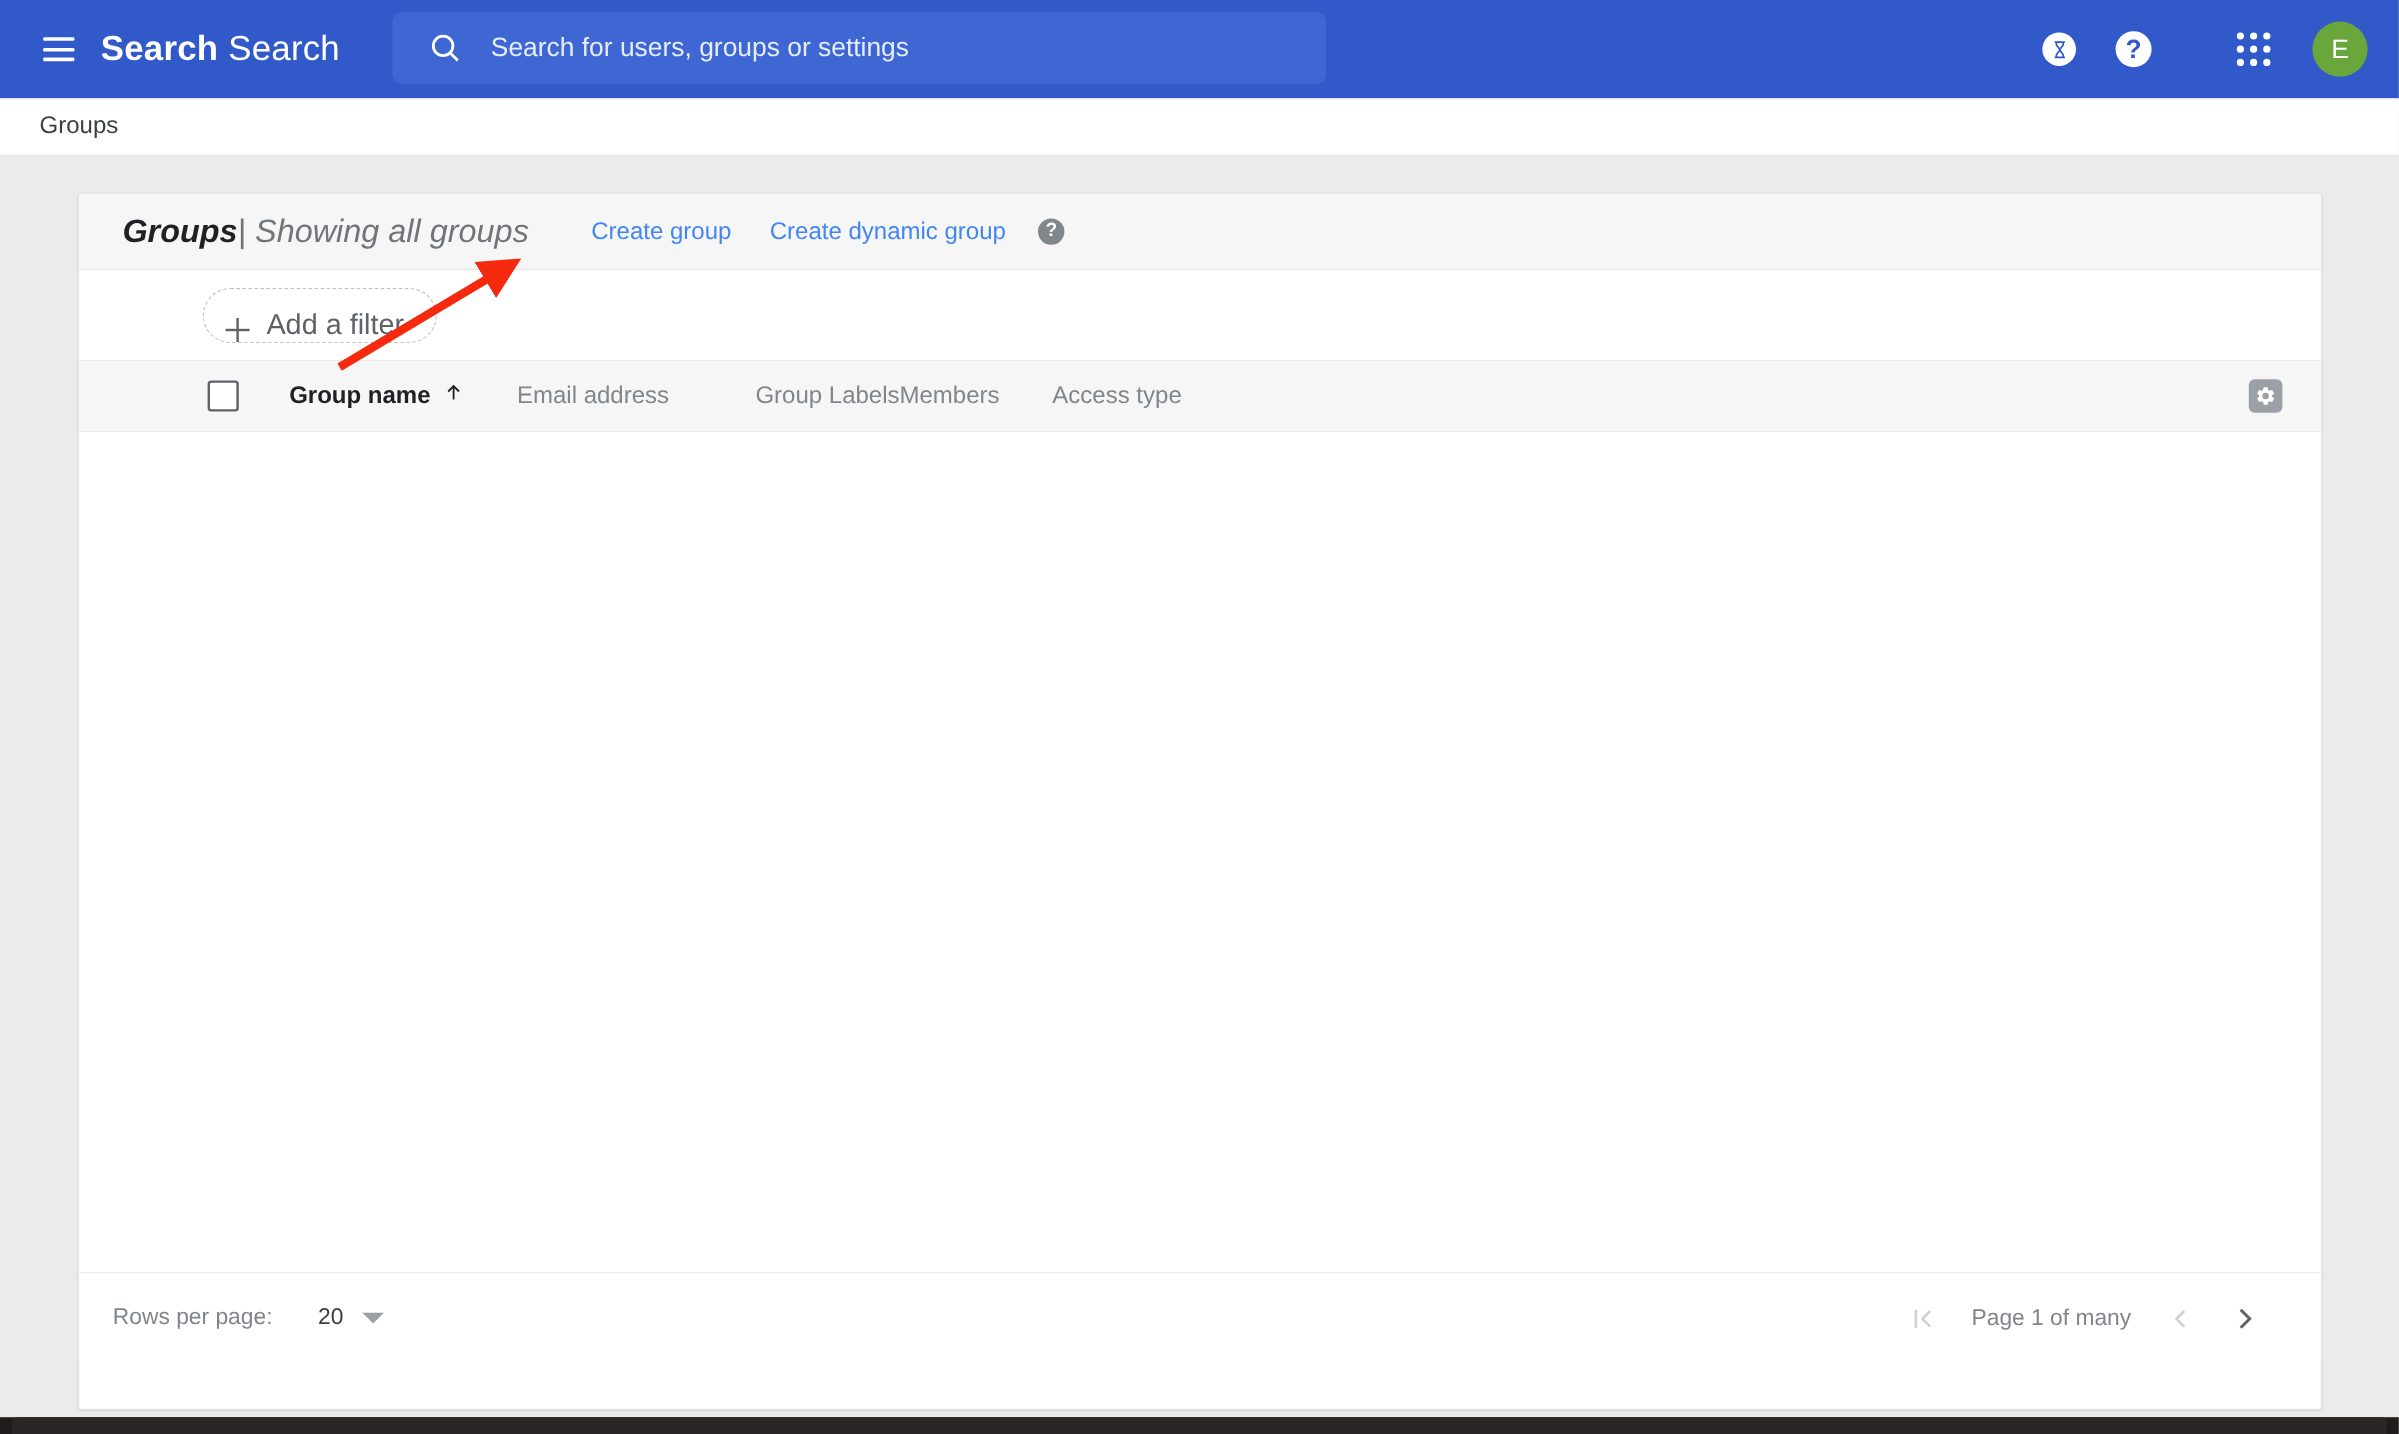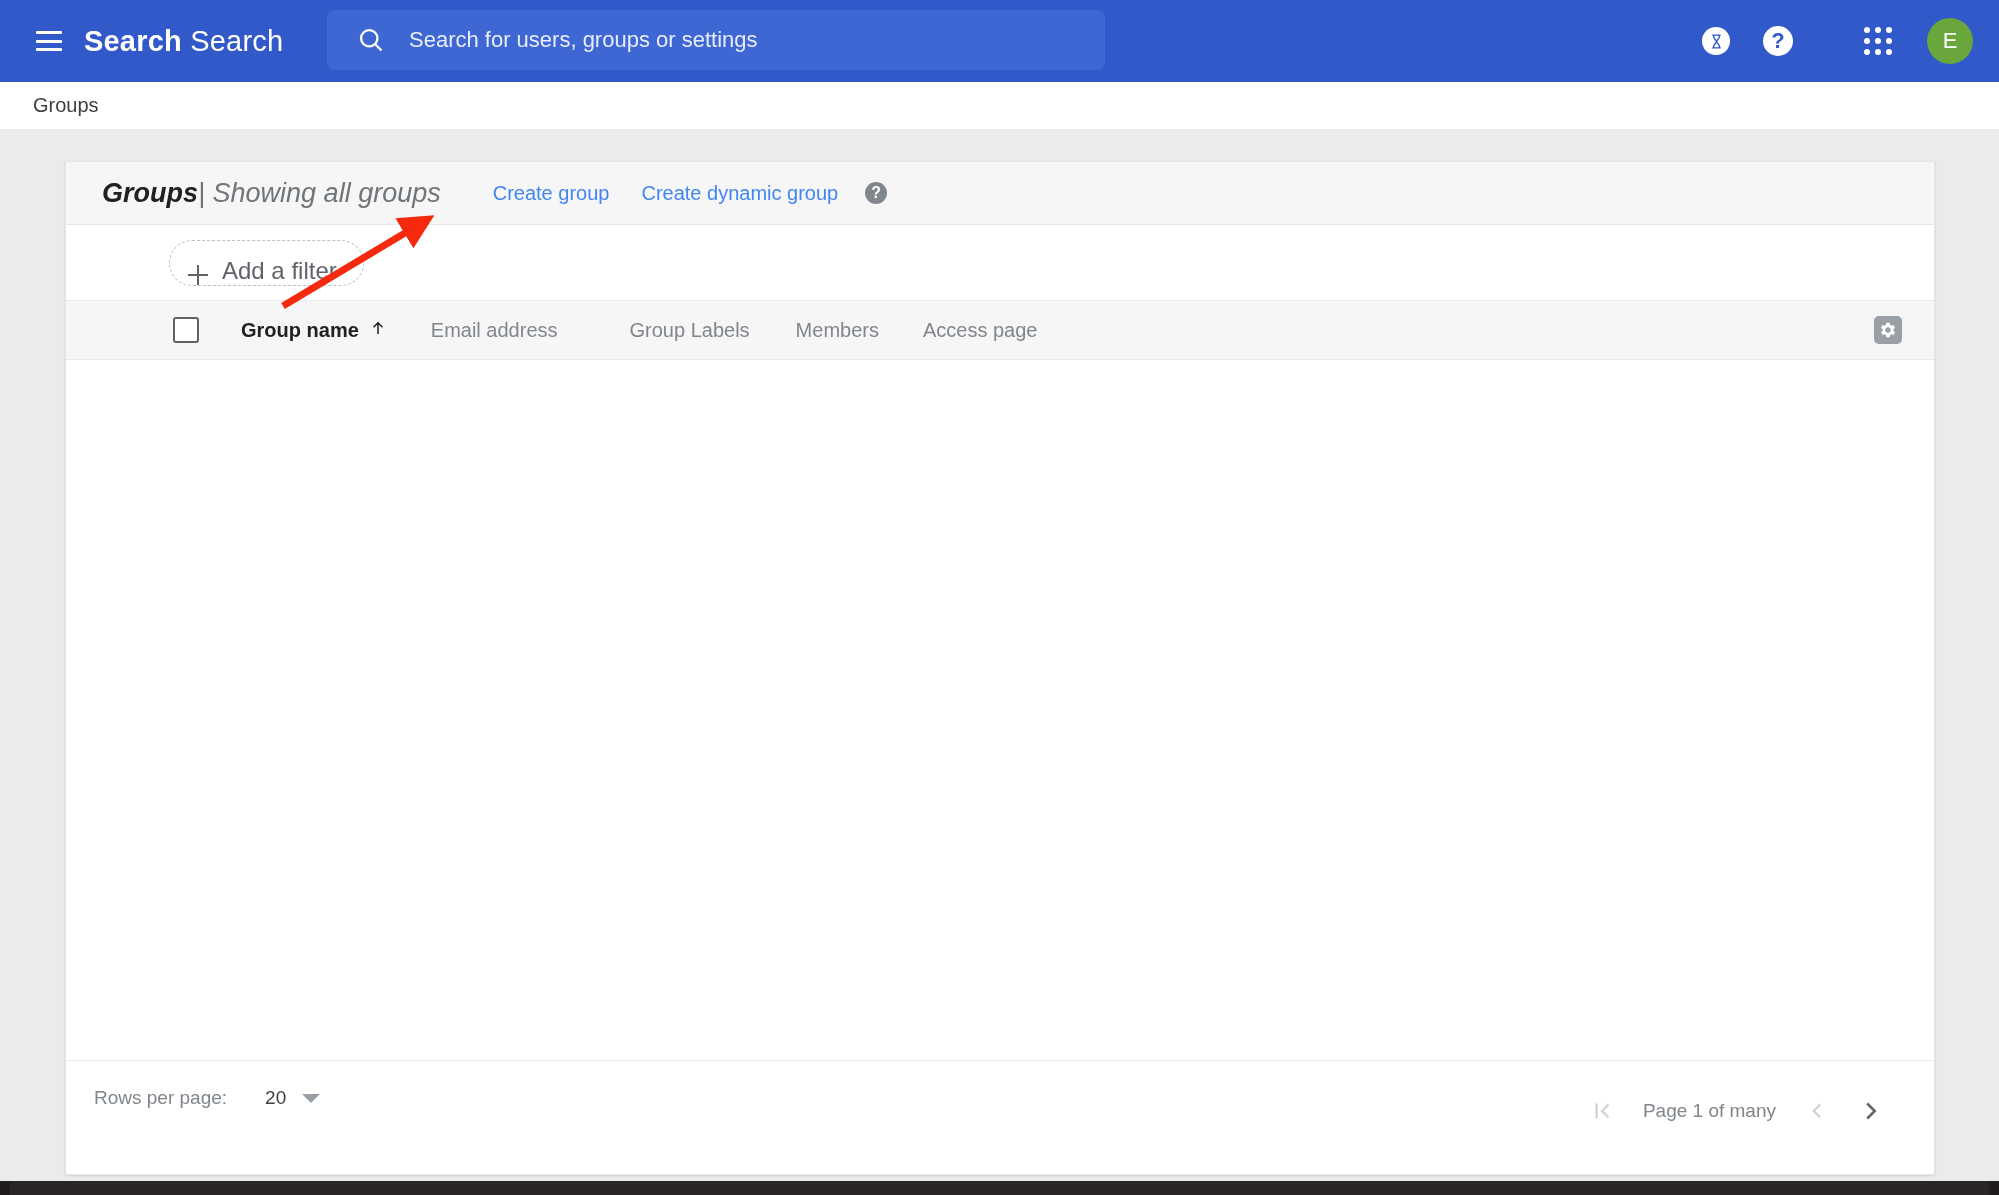--- a/index.html
+++ b/index.html
@@ -129,21 +129,21 @@
   }
   .chk {
     width: 26px; height: 26px; border: 2px solid #5f6368; border-radius: 3px;
     margin-left: 107px; cursor: pointer; background: #fff;
   }
   .th { font-size: 20px; color: #80868b; white-space: nowrap; }
   .th.sorted { color: #202124; font-weight: 700; display:flex; align-items:center; gap:10px; }
   .col-name   { margin-left: 42px; }
   .col-email  { margin-left: 44px; }
   .col-labels { margin-left: 72px; }
-  .col-members{ margin-left: 46px; }
+  .col-members{ }
   .col-access { margin-left: 44px; }
   .gear-btn {
     position:absolute; right: 32px; top: 50%; transform: translateY(-50%);
     width: 28px; height: 28px; border-radius: 5px; background: #9aa0a6;
     display:flex; align-items:center; justify-content:center; cursor:pointer;
   }
 
   .table-body { height: 700px; background: #fff; }
 
   .card-foot {
@@ -151,21 +151,21 @@
     border-top: 1px solid #eaeaea;
     display:flex; align-items:center; position: relative;
   }
   .rows-label { margin-left: 28px; font-size: 19px; color: #80868b; }
   .rows-value { margin-left: 38px; font-size: 19px; color: #3c4043; }
   .caret-down {
     margin-left: 16px; width: 0; height: 0;
     border-left: 9px solid transparent; border-right: 9px solid transparent;
     border-top: 9px solid #9aa0a6; cursor: pointer;
   }
-  .pager { position:absolute; right: 36px; top: 12px; height: 75px; display:flex; align-items:center; gap: 0; }
+  .pager { position:absolute; right: 36px; top: 0; height: 75px; display:flex; align-items:center; gap: 0; }
   .pager .pgbtn { width: 54px; height: 54px; display:flex; align-items:center; justify-content:center; cursor:pointer; }
   .pager .pglabel { font-size: 19px; color: #80868b; margin: 0 14px; white-space: nowrap; }
 
   
   .annotation { position: absolute; left: 0; top: 0; width: 1999px; height: 1195px; pointer-events: none; }
 
   
   .bottom-edge { position:absolute; left:0; top:1181px; width:1999px; height:14px; background:#201c1c; }
   .bottom-edge::after { content:""; position:absolute; left:10px; top:0; right:10px; height:14px; background:#2a2626; border-radius: 4px 4px 0 0;}
 </style>
@@ -248,21 +248,21 @@
         <span>Group name</span>
         <span>
           <svg width="18" height="18" viewBox="0 0 24 24">
               <path fill="none" stroke="#202124" stroke-width="2" d="M12 20V5M6 11l6-6 6 6"></path>
             </svg>
         </span>
       </div>
       <div class="th col-email">Email address</div>
       <div class="th col-labels">Group Labels</div>
       <div class="th col-members">Members</div>
-      <div class="th col-access">Access page</div>
+      <div class="th col-access">Access type</div>
       <div class="gear-btn">
         <svg width="18" height="18" viewBox="0 0 24 24">
             <path fill="#fff" d="M19.14 12.94a7.5 7.5 0 0 0 .06-.94 7.5 7.5 0 0 0-.06-.94l2.03-1.58a.5.5 0 0 0 .12-.62l-1.92-3.32a.5.5 0 0 0-.6-.22l-2.39.96a7.3 7.3 0 0 0-1.62-.94l-.36-2.54a.5.5 0 0 0-.5-.42h-3.84a.5.5 0 0 0-.5.42l-.36 2.54c-.59.24-1.13.56-1.62.94l-2.39-.96a.5.5 0 0 0-.6.22L2.77 8.86a.5.5 0 0 0 .12.62l2.03 1.58a7.5 7.5 0 0 0 0 1.88l-2.03 1.58a.5.5 0 0 0-.12.62l1.92 3.32c.12.22.38.3.6.22l2.39-.96c.49.38 1.03.7 1.62.94l.36 2.54c.04.24.25.42.5.42h3.84c.25 0 .46-.18.5-.42l.36-2.54c.59-.24 1.13-.56 1.62-.94l2.39.96c.22.08.48 0 .6-.22l1.92-3.32a.5.5 0 0 0-.12-.62l-2.03-1.58zM12 15.6A3.6 3.6 0 1 1 12 8.4a3.6 3.6 0 0 1 0 7.2z"></path>
           </svg>
       </div>
     </div>
 
     <div class="table-body"></div>
 
     <div class="card-foot">

